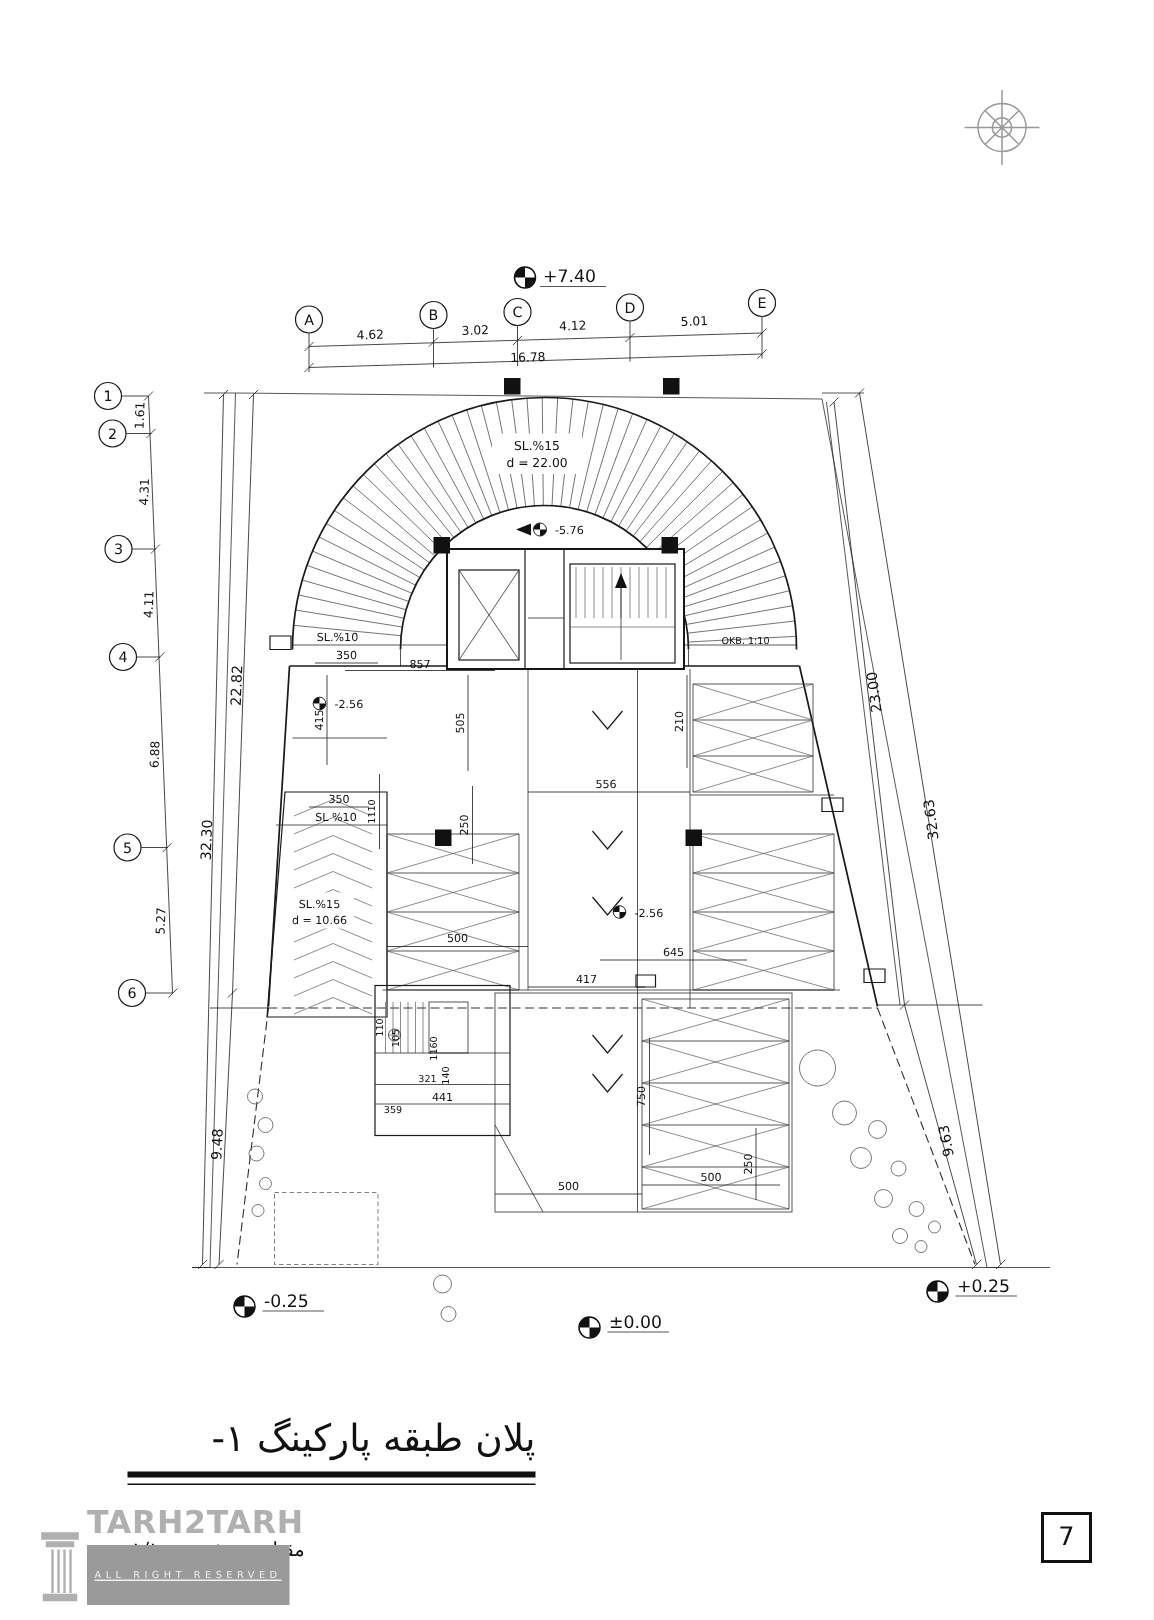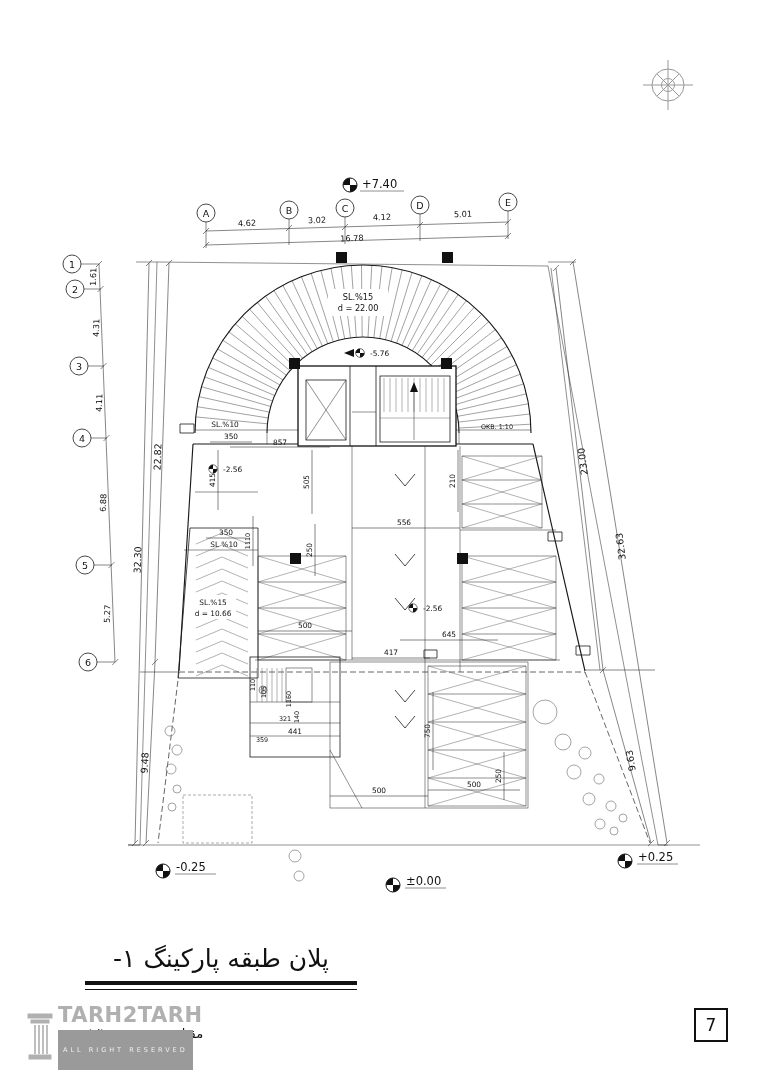--- a/index.html
+++ b/index.html
@@ -16,31 +16,31 @@
   .dim{stroke:#222;stroke-width:0.55;fill:none;}
   .dash{stroke:#333;stroke-width:0.75;fill:none;stroke-dasharray:6 3;}
   .dash2{stroke:#555;stroke-width:0.5;fill:none;stroke-dasharray:3 2;}
   .blk{fill:#111;stroke:none;}
   .wht{fill:#ffffff;stroke:none;}
   [data-name="ramp-radial-hatch"] path{stroke:#444;stroke-width:0.5;fill:none;}
   .trees circle{stroke:#666;stroke-width:0.6;fill:none;}
   .compass *{stroke:#999;stroke-width:1;fill:none;}
 
   
-  .drawing-title{position:absolute;left:85px;top:944px;width:272px;text-align:center;
+  .drawing-title{position:absolute;left:85px;top:944px;width:272px;
         font-size:25px;color:#111;direction:rtl;}
   .rule-thick{position:absolute;left:85px;top:981px;width:272px;height:4px;background:#111;}
   .rule-thin{position:absolute;left:85px;top:989px;width:272px;height:1px;background:#111;}
   .scale-note{position:absolute;left:88px;top:1004px;font-size:13px;color:#111;direction:rtl;white-space:nowrap;margin-top:22px;}
   .sheet-box{position:absolute;left:694px;top:1008px;width:30px;height:30px;border:2px solid #111;
         display:flex;align-items:center;justify-content:center;font-size:17px;color:#111;}
-  .logo{position:absolute;left:26px;top:1004px;display:flex;align-items:center;gap:4px;}
+  .logo{position:absolute;left:26px;top:1004px;display:flex;align-items:flex-end;gap:4px;}
   .logo-name{font-size:21px;font-weight:bold;letter-spacing:0.5px;color:#b0b0b0;line-height:1.1;}
   .logo-bar{margin-top:3px;background:#9a9a9a;color:#efefef;font-size:6.5px;letter-spacing:3px;
-        padding:16px 5px;width:fit-content;}
+        padding:16px 5px;width:fit-content;text-decoration:underline;}
 </style>
 </head>
 <body>
 
 <div class="page" data-name="drawing-sheet">
 
 <svg class="plan-svg" width="769" height="1080" viewBox="0 0 769 1080" data-name="floor-plan-drawing">
   <defs>
     <g id="bm">
       <circle r="7" fill="none" stroke="#111" stroke-width="1"></circle>

